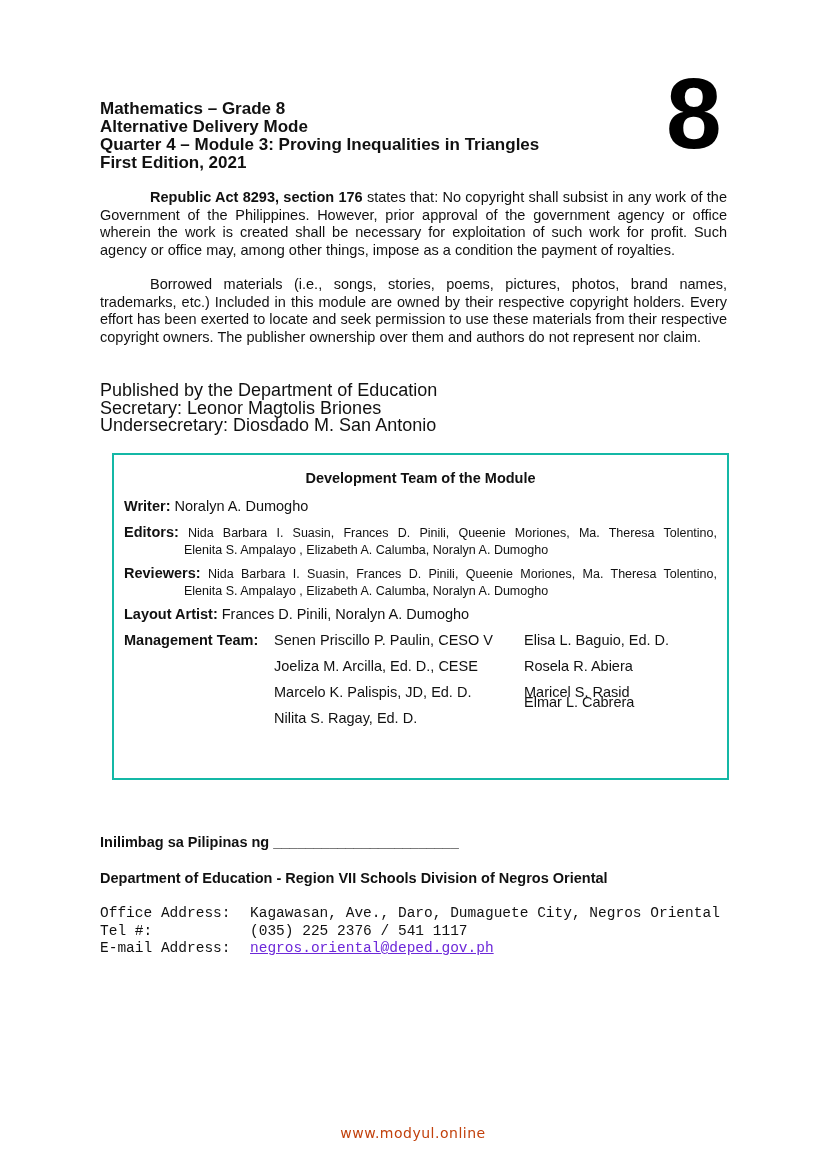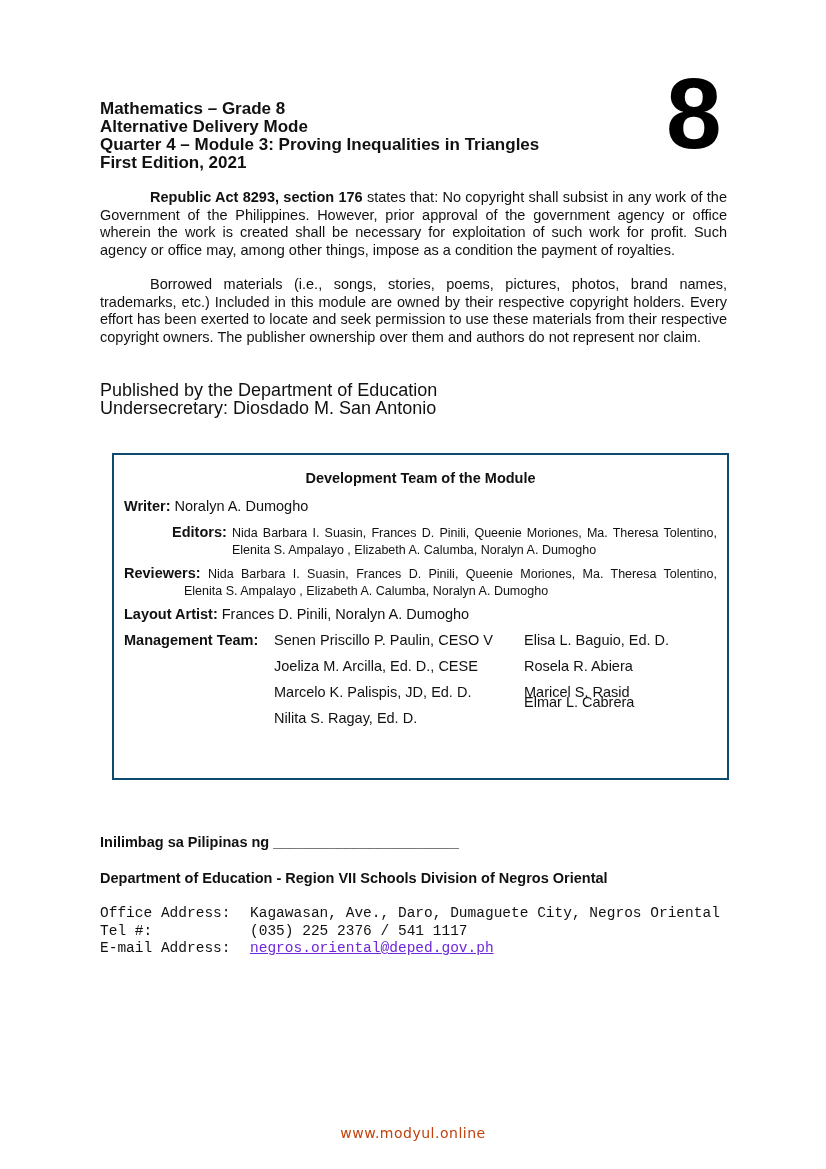--- a/index.html
+++ b/index.html
@@ -5,21 +5,21 @@
     html, body { margin: 0; padding: 0; background: #ffffff; }
     body { width: 826px; height: 1169px; position: relative; overflow: hidden; color: #111; font-family: "Liberation Sans", sans-serif; }
     .abs { position: absolute; }
     .header-block { left: 100px; top: 100px; font-weight: bold; font-size: 17px; line-height: 18px; }
     .big-number { left: 666px; top: 58px; font-size: 100px; font-weight: bold; line-height: 110px; color: #000; }
     .para { left: 100px; width: 627px; font-size: 14.5px; line-height: 17.6px; text-align: justify; text-align-last: left; }
     .para .indent { display: inline-block; width: 50px; }
     .p1 { top: 189px; }
     .p2 { top: 276px; }
     .pub { left: 100px; top: 382px; font-size: 18px; line-height: 17.6px; }
-    .team-box { left: 112px; top: 453px; width: 617px; height: 327px; border: 2px solid #0c4a6e; box-sizing: border-box; }
+    .team-box { left: 112px; top: 453px; width: 617px; height: 327px; border: 2px solid #14b8a6; box-sizing: border-box; }
     .team-title { position: absolute; left: 0; right: 0; top: 15px; text-align: center; font-weight: bold; font-size: 14.5px; }
     .row { position: absolute; left: 10px; right: 10px; font-size: 14.5px; line-height: 17px; }
     .row b { font-weight: bold; }
     .small { font-size: 12.5px; }
     .cont { padding-left: 60px; display: block; font-size: 12.5px; }
     .just { text-align: justify; text-align-last: justify; }
     .mgmt-col1 { position: absolute; left: 150px; }
     .mgmt-col2 { position: absolute; left: 400px; }
     .printed { left: 100px; top: 834px; font-weight: bold; font-size: 14.5px; }
     .deped { left: 100px; top: 870px; font-weight: bold; font-size: 14.5px; }
@@ -40,29 +40,30 @@
   <div>First Edition, 2021</div>
 </div>
 <div class="abs big-number">8</div>
 
 <div class="abs para p1"><span class="indent"></span><b>Republic Act 8293, section 176</b><span> states that: No copyright shall subsist in any work of the Government of the Philippines. However, prior approval of the government agency or office wherein the work is created shall be necessary for exploitation of such work for profit. Such agency or office may, among other things, impose as a condition the payment of royalties.</span></div>
 
 <div class="abs para p2"><span class="indent"></span><span>Borrowed materials (i.e., songs, stories, poems, pictures, photos, brand names, trademarks, etc.) Included in this module are owned by their respective copyright holders. Every effort has been exerted to locate and seek permission to use these materials from their respective copyright owners. The publisher ownership over them and authors do not represent nor claim.</span></div>
 
 <div class="abs pub">
   <div>Published by the Department of Education</div>
+  <div>Secretary: Leonor Magtolis Briones</div>
   <div>Undersecretary: Diosdado M. San Antonio</div>
 </div>
 
 <div class="abs team-box">
   <div class="team-title">Development Team of the Module</div>
 
   <div class="row" style="top:43px;"><b>Writer:</b><span> Noralyn A. Dumogho</span></div>
 
-  <div class="row" style="top:69px;margin-left:48px;">
+  <div class="row" style="top:69px;">
     <div class="just"><b>Editors:</b><span class="small"> Nida Barbara I. Suasin, Frances D. Pinili, Queenie Moriones, Ma. Theresa Tolentino,</span></div>
     <span class="cont">Elenita S. Ampalayo , Elizabeth A. Calumba, Noralyn A. Dumogho</span>
   </div>
 
   <div class="row" style="top:110px;">
     <div class="just"><b>Reviewers:</b><span class="small"> Nida Barbara I. Suasin, Frances D. Pinili, Queenie Moriones, Ma. Theresa Tolentino,</span></div>
     <span class="cont">Elenita S. Ampalayo , Elizabeth A. Calumba, Noralyn A. Dumogho</span>
   </div>
 
   <div class="row" style="top:151px;"><b>Layout Artist:</b><span> Frances D. Pinili, Noralyn A. Dumogho</span></div>

